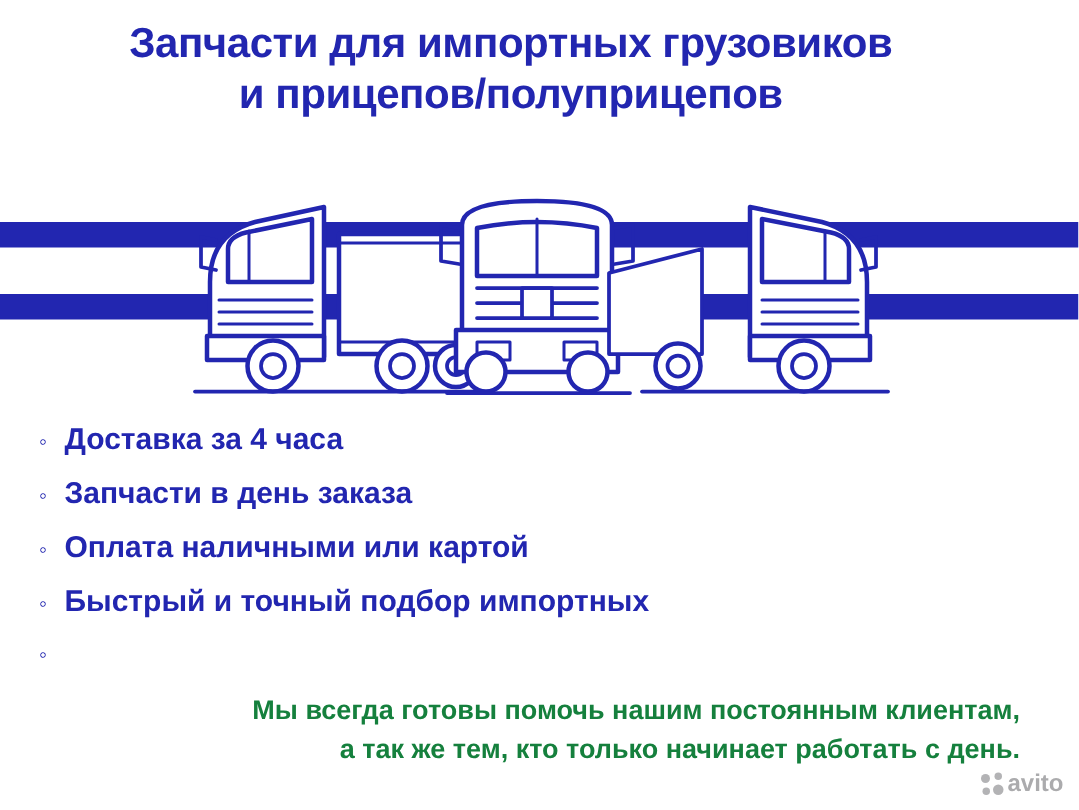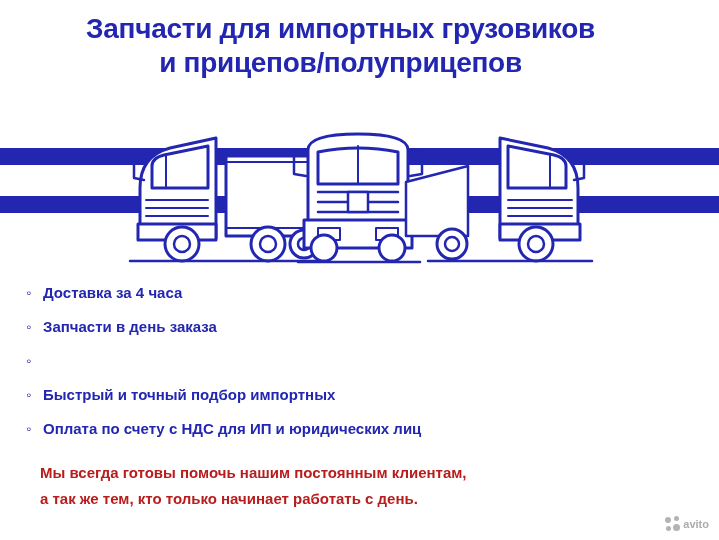--- a/index.html
+++ b/index.html
@@ -70,46 +70,47 @@
   }
   .bullet-mark {
     width: 17px;
     color: #2226b0;
     font-size: 15px;
     line-height: 22px;
   }
   .bullet-text {
     color: #2226b0;
     font-weight: bold;
-    font-size: 15px;
+    font-size: 20px;
     line-height: 22px;
   }
 
   
   .footer {
     position: absolute;
     top: 460px;
     left: 40px;
     width: 640px;
-    color: #b91c1c;
-    font-weight: bold;
-    font-size: 15px;
+    color: #15803d;
+    font-weight: bold;
+    font-size: 18px;
     line-height: 26px;
+    text-align: right;
   }
   .footer span { display: block; }
 
   
   .watermark {
     position: absolute;
     right: 10px;
     bottom: 8px;
     display: flex;
     align-items: center;
     color: #8f8f92;
-    font-size: 11px;
+    font-size: 16px;
     font-weight: bold;
     opacity: 0.75;
   }
   .wm-dots {
     position: relative;
     width: 16px;
     height: 16px;
     margin-right: 2px;
   }
   .wm-dots i {
@@ -232,30 +233,30 @@
       <span class="bullet-text">Доставка за 4 часа</span>
     </div>
 
     <div class="bullet-row">
       <span class="bullet-mark">◦</span>
       <span class="bullet-text">Запчасти в день заказа</span>
     </div>
 
     <div class="bullet-row">
       <span class="bullet-mark">◦</span>
+      <span class="bullet-text">Оплата наличными или картой</span>
     </div>
 
     <div class="bullet-row">
       <span class="bullet-mark">◦</span>
       <span class="bullet-text">Быстрый и точный подбор импортных</span>
     </div>
 
     <div class="bullet-row">
       <span class="bullet-mark">◦</span>
-      <span class="bullet-text">Оплата по счету с НДС для ИП и юридических лиц</span>
     </div>
 
   </div>
 
   <div class="footer">
     <span>Мы всегда готовы помочь нашим постоянным клиентам,</span>
     <span>а так же тем, кто только начинает работать с день.</span>
   </div>
 
   <div class="watermark">

